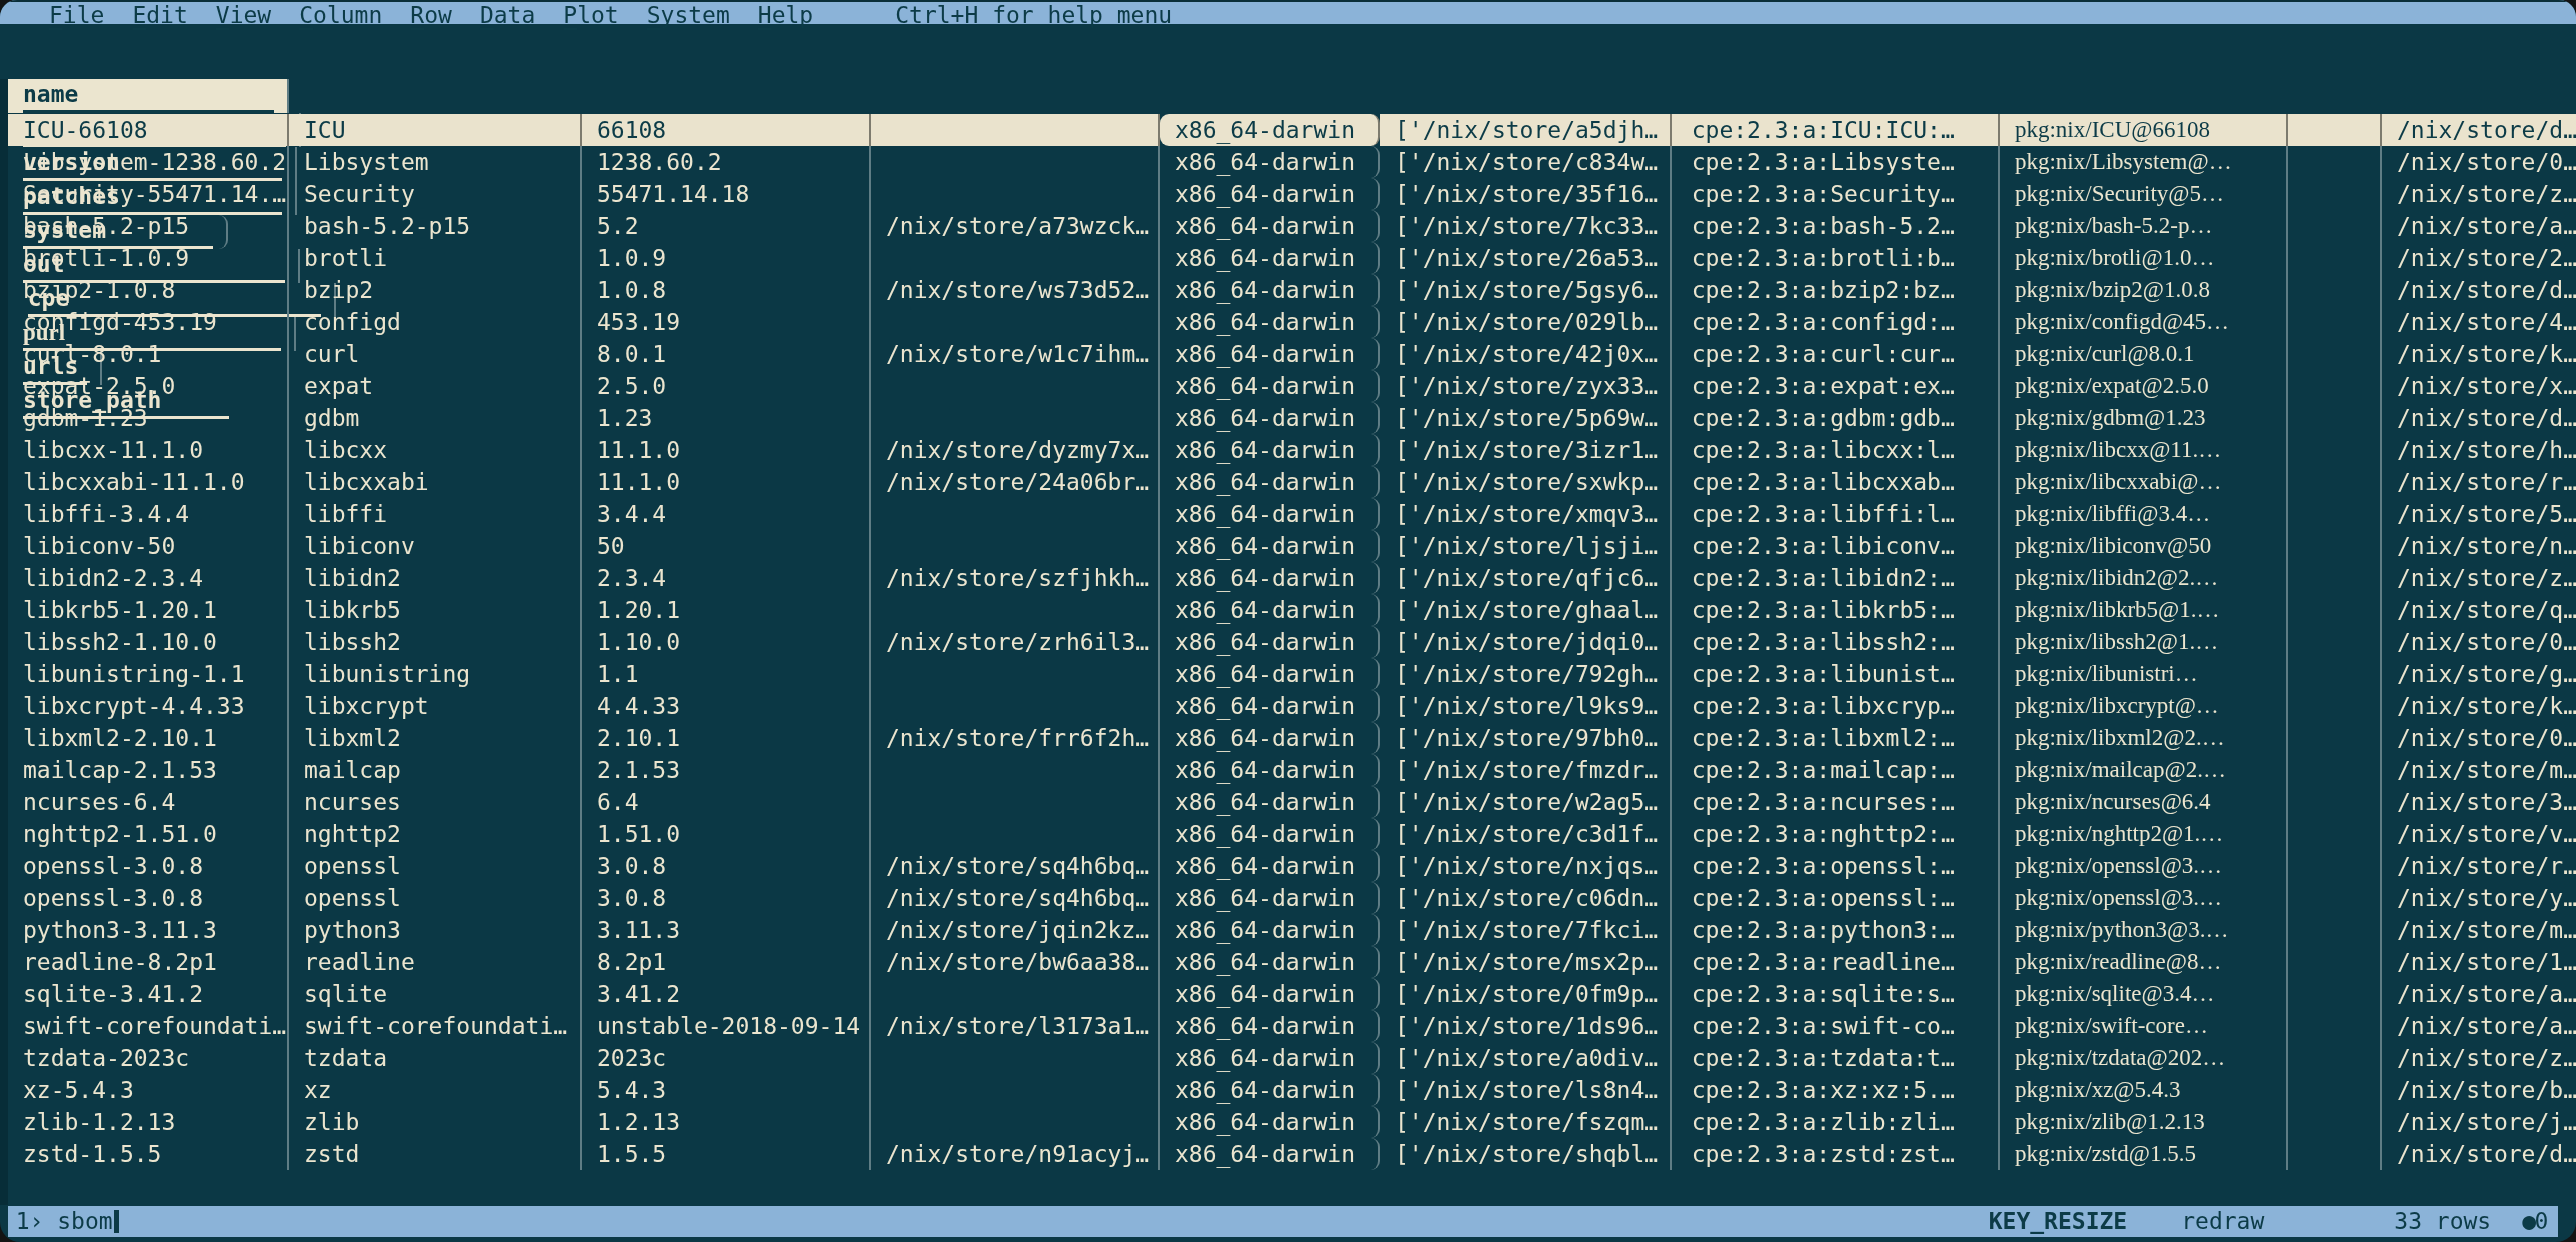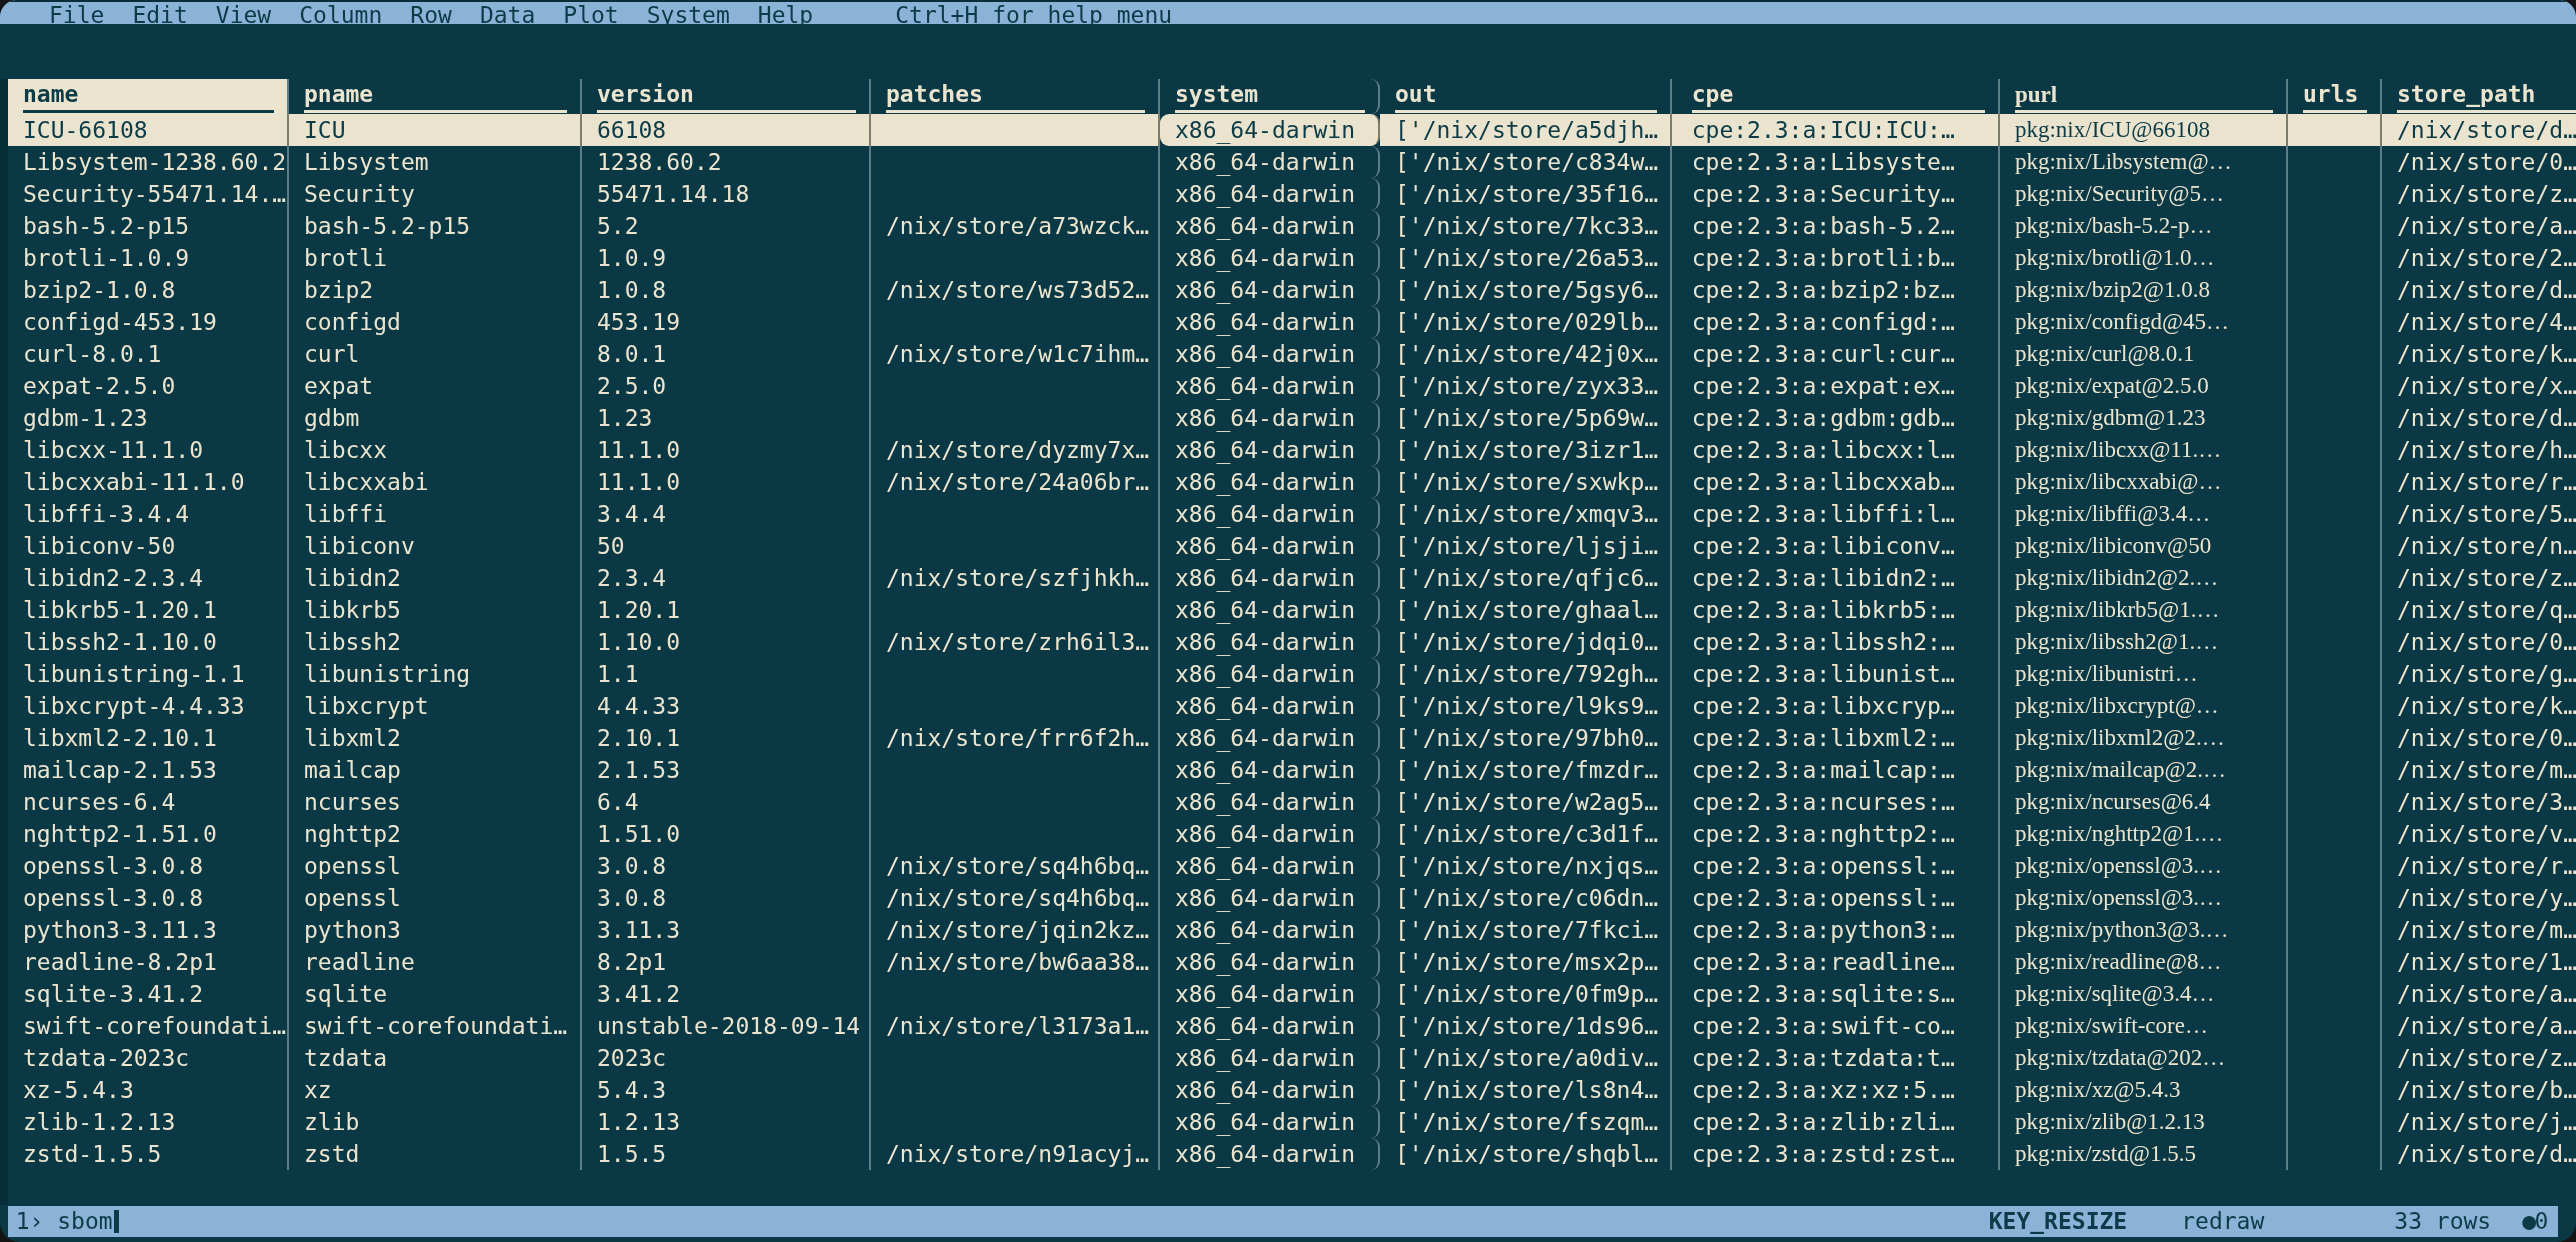--- a/index.html
+++ b/index.html
@@ -41,21 +41,21 @@
     display:flex;align-items:flex-start;padding-left:49px;
     border-top:2.3px solid #0a2e38;white-space:pre;
   }
   .menu-item{margin-right:28px;cursor:default;}
   .menu-item .ul{text-decoration:underline;text-underline-offset:4.6px;text-decoration-thickness:2.3px;}
   .menu-hint{margin-left:54px;}
   
   .table{position:absolute;top:79px;left:0;right:0;bottom:37px;background:var(--bg-dark);padding-left:7.7px;}
   .table::before{content:"";position:absolute;left:0;top:0;bottom:0;width:7.7px;background:var(--bg-darker);}
   .row,.hdr-row{display:flex;height:32px;line-height:32px;white-space:pre;}
-  .hdr-row{height:35px;line-height:31px;font-weight:700;}
+  .hdr-row{height:35px;line-height:31px;font-weight:700;flex-direction:column;}
   .cell{
     overflow:hidden;padding:0 4.6px 0 15.3px;
     border-right:2.3px solid var(--sep);
     flex:0 0 auto;
   }
   .c0{width:281px;} .c1{width:293px;} .c2{width:289px;} .c3{width:289px;}
   .c4{width:220px;border-radius:9px;} .c5{width:292px;} .c6{width:328px;padding-left:20px;} .c7{width:288px;font-family:Liberation Serif, serif;}
   .c8{width:94px;} .c9{width:234px;border-right:none;}
   .hdr-row .cell .hdr-text{
     display:inline-block;min-width:calc(100% - 7.7px);

